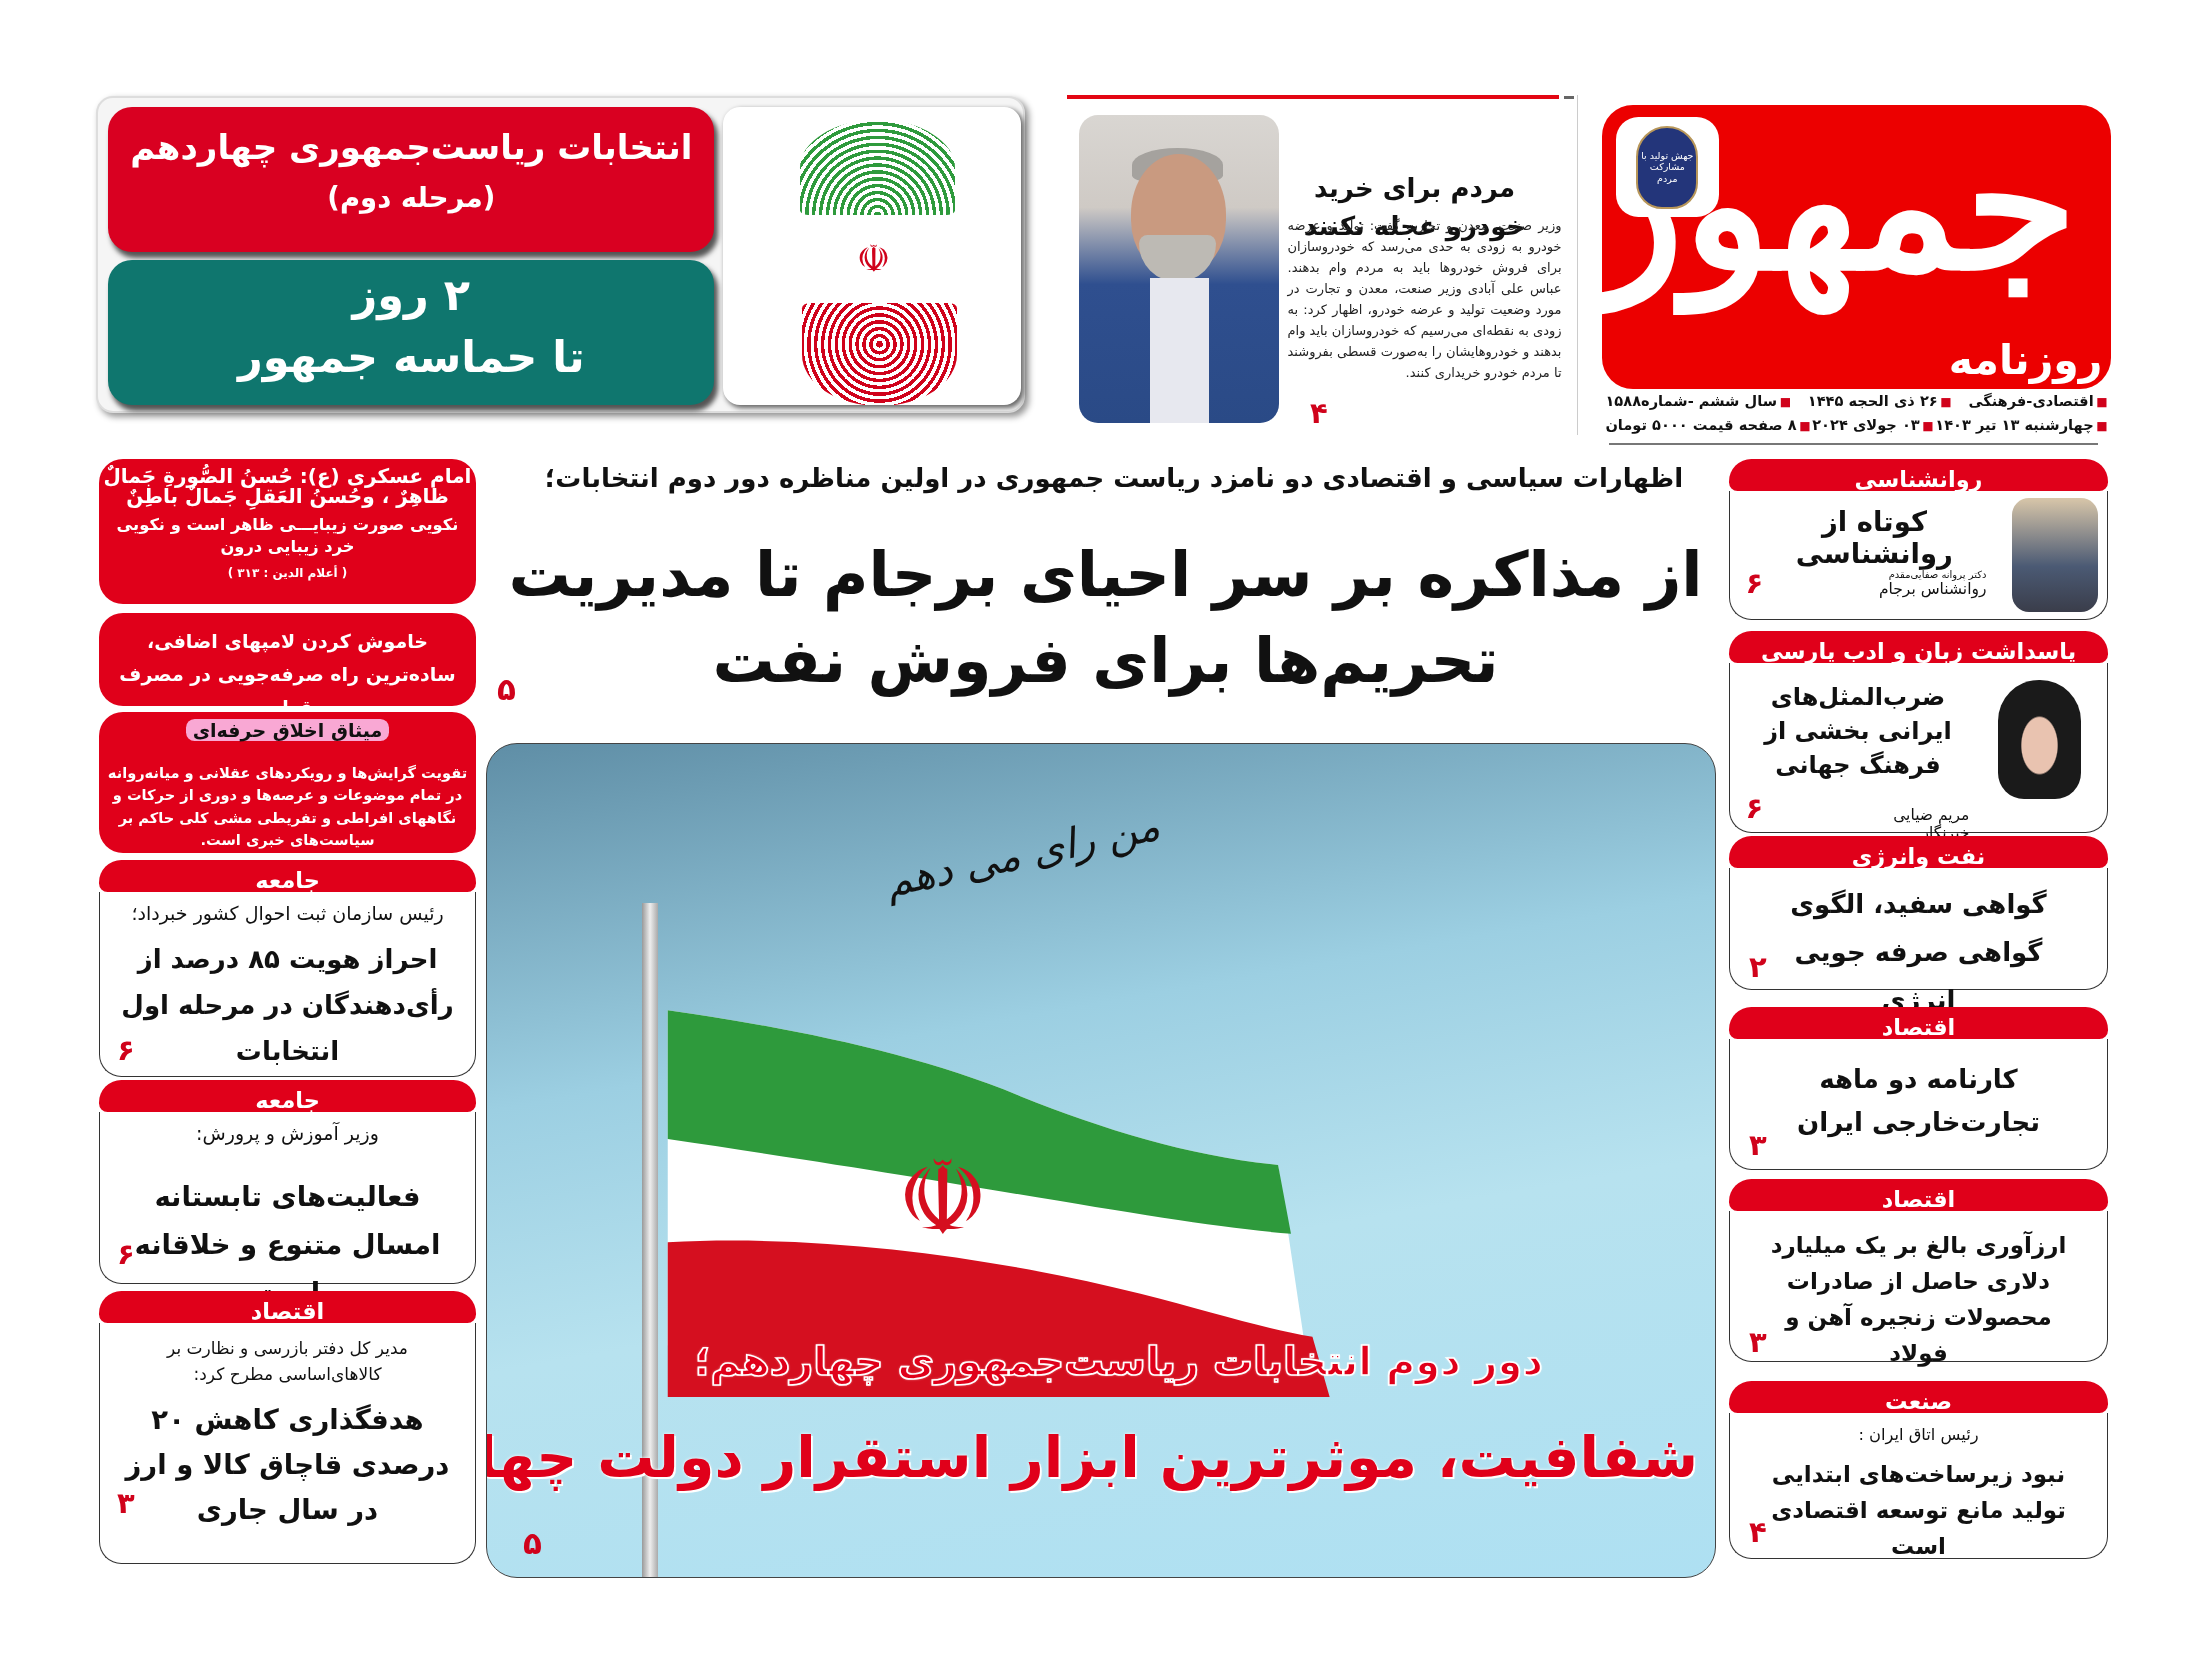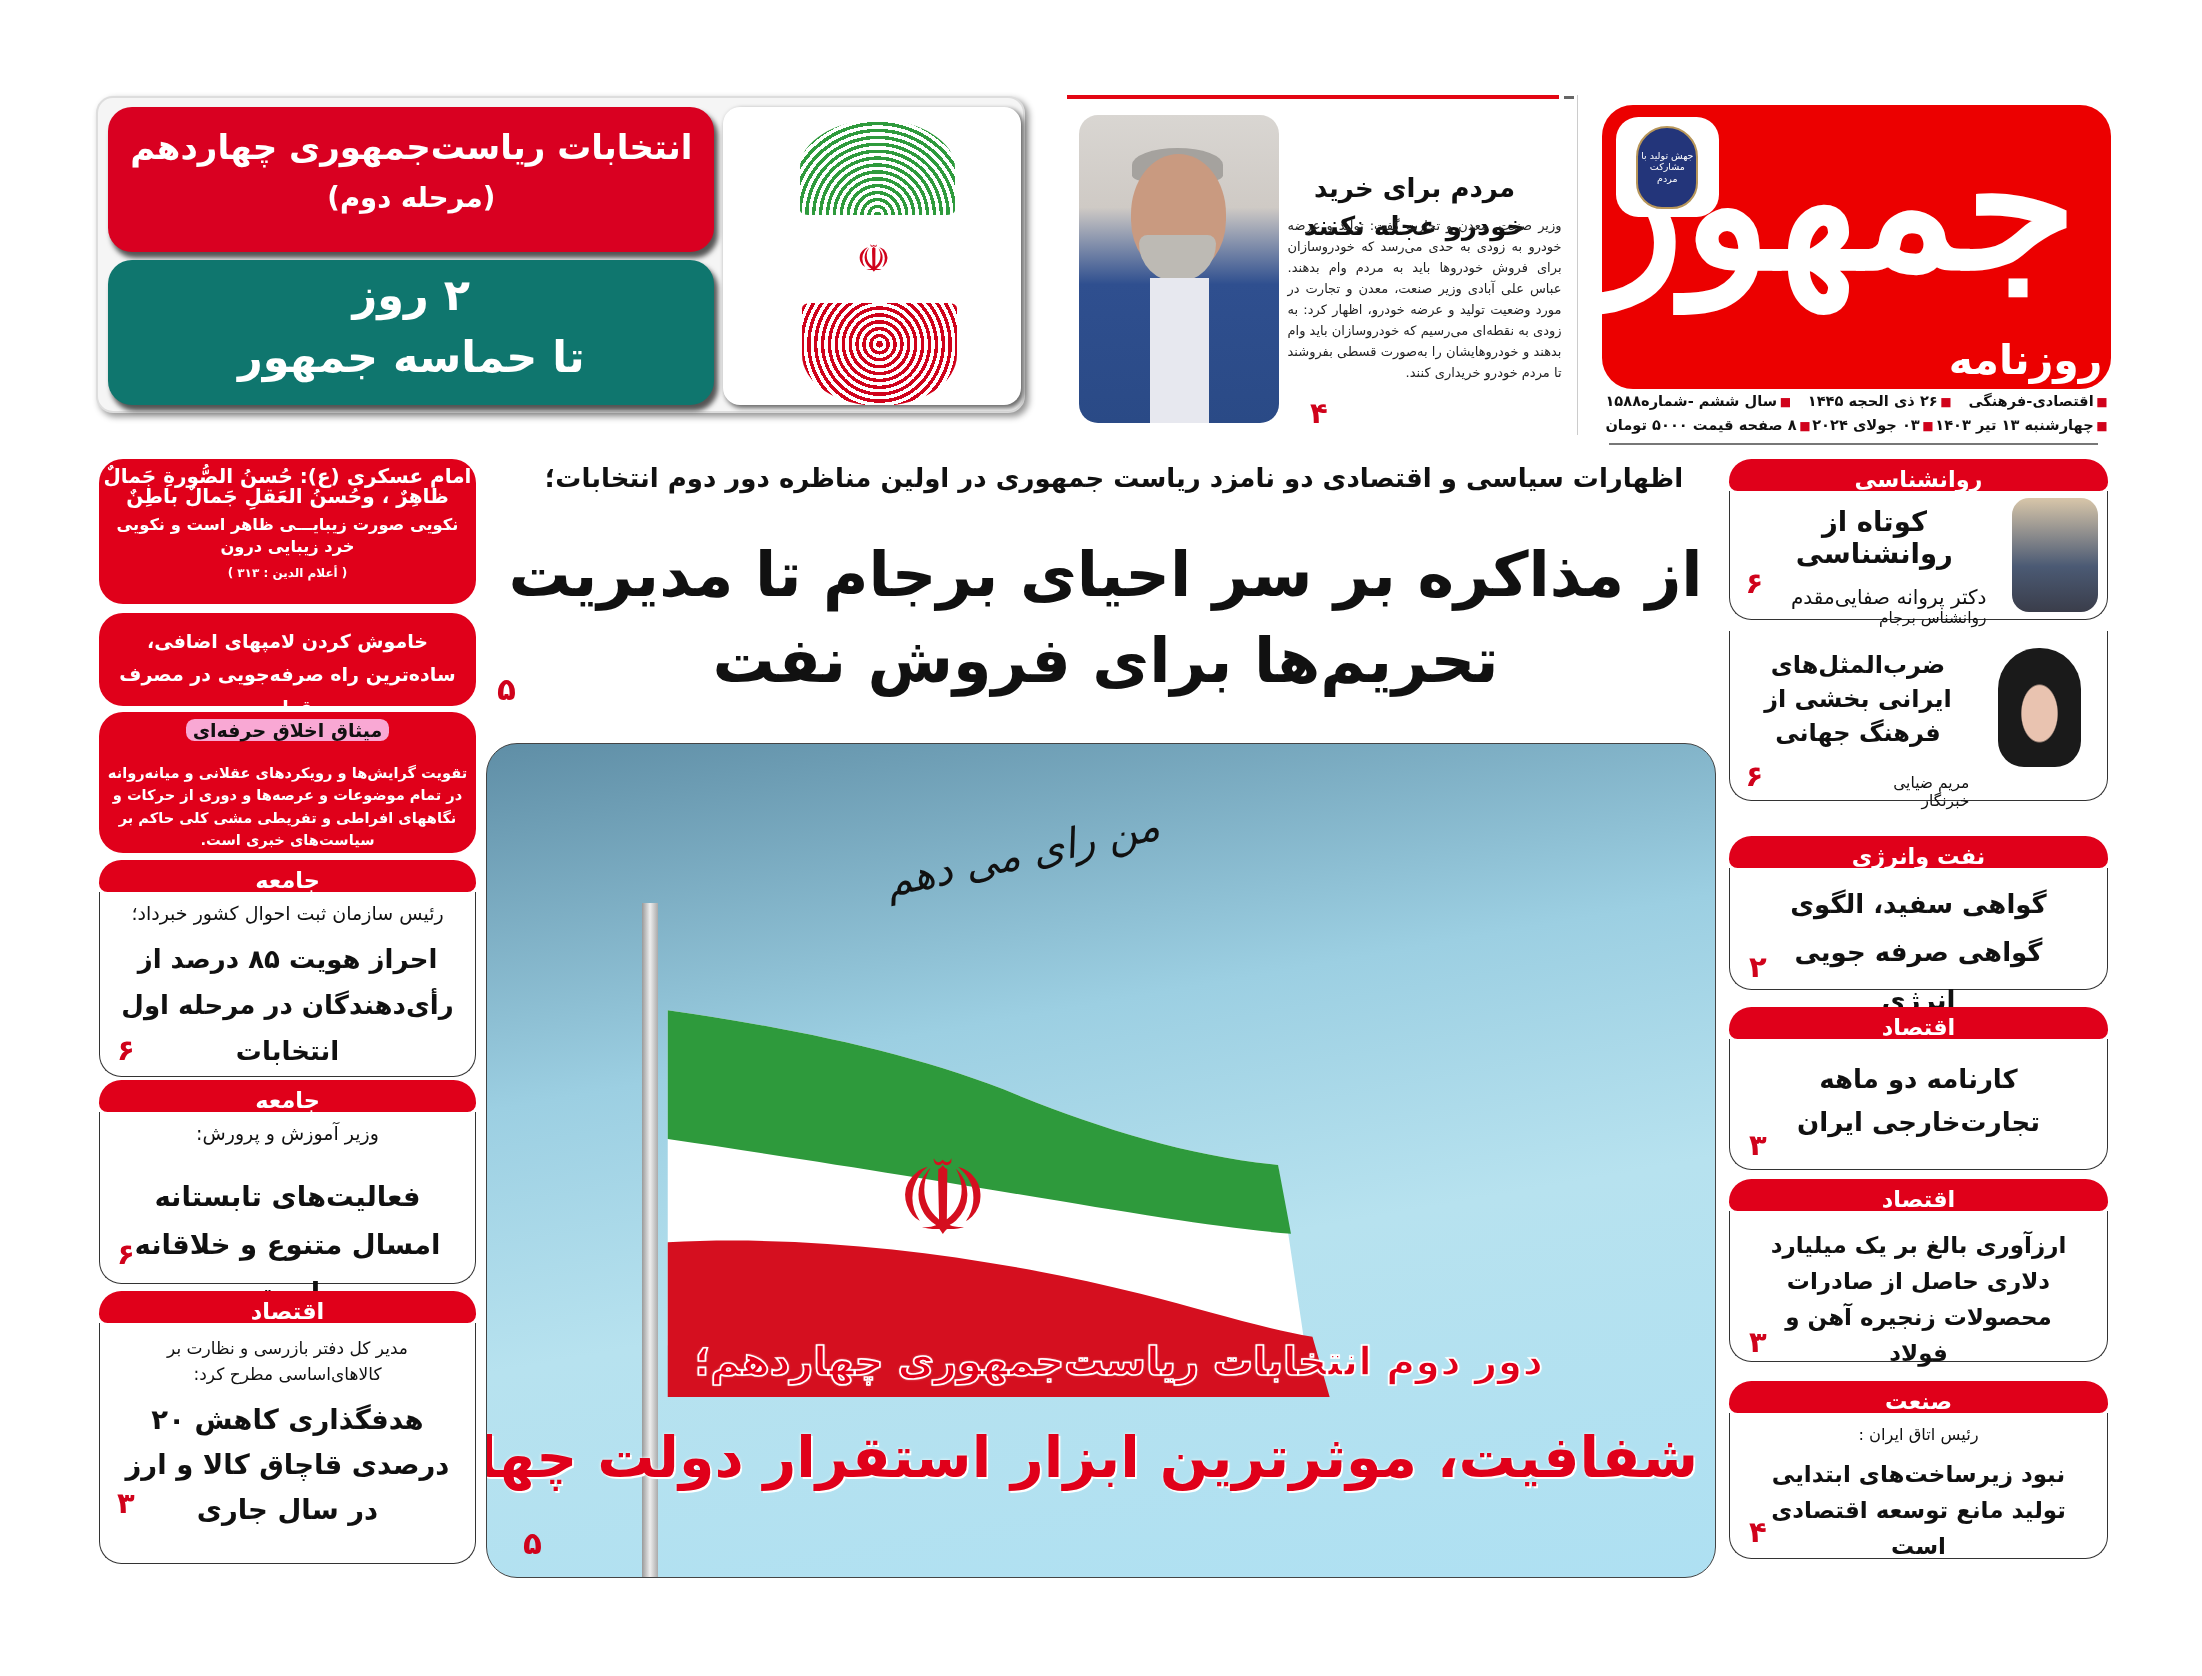--- a/index.html
+++ b/index.html
@@ -176,27 +176,28 @@
     <div class="hl" style="font-size:27.5px; line-height:45px; margin-top:10.3px;">هدفگذاری کاهش ۲۰ درصدی قاچاق کالا و ارز در سال جاری</div>
     <div class="pnum" style="left:17px; bottom:43px;">۳</div>
   </div>
 </div>
 
 <div class="section rcol" style="top:459px;">
   <div class="pill-head">روانشناسی</div>
   <div class="card" style="height:129px; padding:13.8px 8.6px 0; text-align:right;">
     <div class="abs" style="right:8.6px; top:6.9px; width:86px; height:114px; border-radius:17px; background:linear-gradient(180deg,#d8c6a9,#4b5a74 60%,#3a3d4a);"></div>
     <div class="hl" style="font-size:27.5px; margin-right:108px; text-align:center; width:232px;">کوتاه از روانشناسی</div>
-    <div style="font-size:20px; margin-right:112px; margin-top:16px;">دکتر پروانه صفایی‌مقدم</div>
+    <div style="font-size:10px; margin-right:112px; margin-top:0;">دکتر پروانه صفایی‌مقدم</div>
     <div style="font-size:15.5px; margin-right:112px;">روانشناس برجام</div>
     <div class="pnum" style="left:15.5px; bottom:19px;">۶</div>
   </div>
 </div>
 
 <div class="section rcol" style="top:631px;">
+  <div class="pill-head">پاسداشت زبان و ادب پارسی</div>
   <div class="card" style="height:170px; padding:17px 8.6px 0; text-align:right;">
     <div class="abs" style="right:26px; top:17px; width:83px; height:119px; border-radius:41px 41px 26px 26px; background:radial-gradient(ellipse at 50% 55%, #e9c3b0 0 30%, #1a1a1a 32%);"></div>
     <div class="hl" style="font-size:24px; line-height:34px; margin-right:120px; text-align:center; width:241px;">ضرب‌المثل‌های ایرانی بخشی از فرهنگ جهانی</div>
     <div style="font-size:15.5px; margin-right:129px; margin-top:24px;">مریم ضیایی</div>
     <div style="font-size:15.5px; margin-right:129px;">خبرنگار</div>
     <div class="pnum" style="left:15.5px; bottom:6.9px;">۶</div>
   </div>
 </div>
 
 <div class="section rcol" style="top:836px;">

